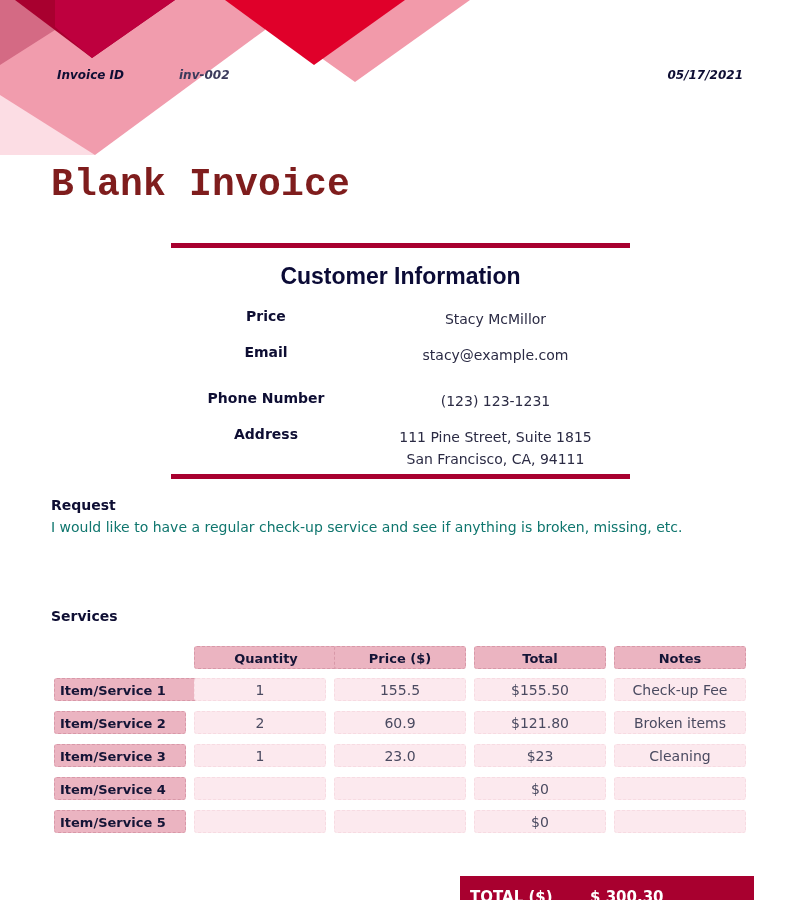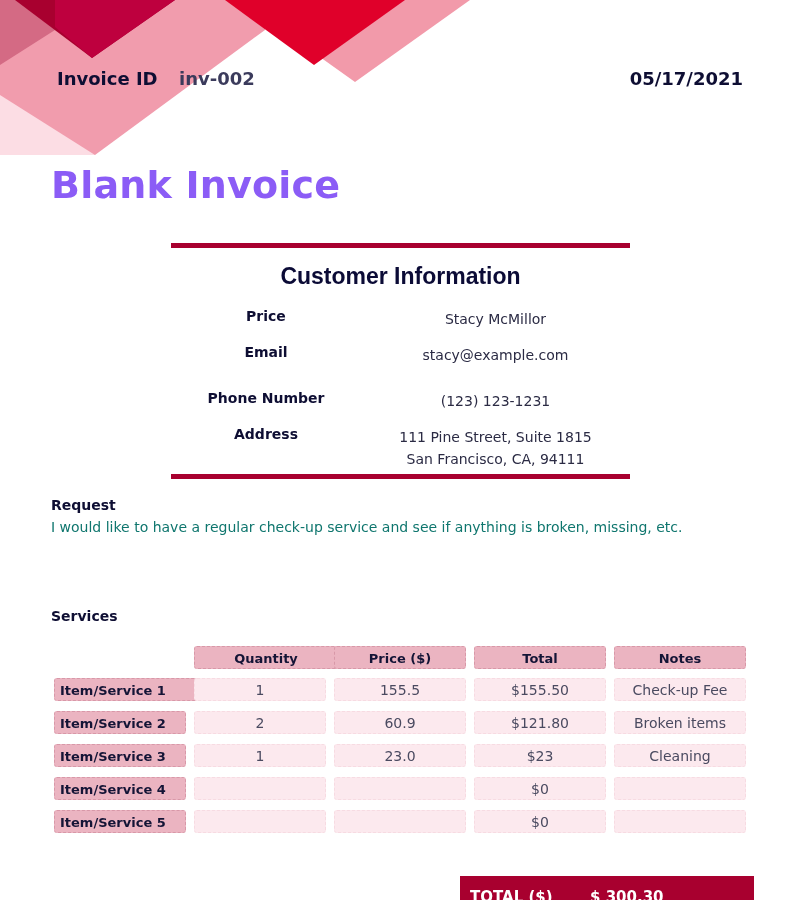--- a/index.html
+++ b/index.html
@@ -1,23 +1,23 @@
 <!DOCTYPE html>
 <html><head>
   <meta charset="utf-8">
   <style>
     * { box-sizing: border-box; margin: 0; padding: 0; }
     html, body { width: 800px; height: 900px; overflow: hidden; background: #ffffff; }
     body { position: relative; font-family: "DejaVu Sans", "Liberation Sans", sans-serif; color: #0e0e33; }
     .deco { position: absolute; left: 0; top: 0; width: 800px; height: 170px; }
-    .hdr-label { position: absolute; top: 68px; font-size: 18px; font-weight: bold; }
+    .hdr-label { position: absolute; top: 68px; font-size: 12px; font-weight: bold; font-style: italic; }
     .invoice-id-label { left: 57px; color: #0e0e33; }
     .invoice-id-value { left: 179px; color: #3b3b5c; }
     .invoice-date { right: 57px; color: #0e0e33; }
-    .title { position: absolute; left: 51px; top: 163px; font-size: 38px; font-weight: bold; color: #8b5cf6; letter-spacing: 0.2px; }
+    .title { position: absolute; left: 51px; top: 163px; font-size: 38px; font-weight: bold; color: #7f1d1d; letter-spacing: 0.2px; font-family: Liberation Mono, monospace; }
     .customer-box { position: absolute; left: 171px; top: 243px; width: 459px; height: 236px; border-top: 5px solid #a8002f; border-bottom: 5px solid #a8002f; }
     .customer-title { position: absolute; left: 0; width: 100%; top: 15px; text-align: center; font-family: "Liberation Sans", sans-serif; font-size: 23px; font-weight: bold; color: #0b0b36; }
     .cust-row { position: absolute; left: 0; width: 100%; font-size: 14px; }
     .cust-label { position: absolute; left: 0; width: 190px; text-align: center; font-weight: bold; color: #0e0e33; }
     .cust-value { position: absolute; left: 190px; width: 269px; text-align: center; color: #2b2b44; line-height: 22px; }
     .request-label { position: absolute; left: 51px; top: 497px; font-size: 14px; font-weight: bold; color: #0e0e33; }
     .request-text { position: absolute; left: 51px; top: 519px; font-size: 14px; color: #0f766e; }
     .services-label { position: absolute; left: 51px; top: 608px; font-size: 14px; font-weight: bold; color: #0e0e33; }
     .cell { position: absolute; height: 23px; border-radius: 3px; font-size: 14px; text-align: center; line-height: 23px; }
     .cell.head { background: #ebb4c1; border: 1px dashed #d898a8; font-weight: bold; color: #141436; font-size: 13px; }

